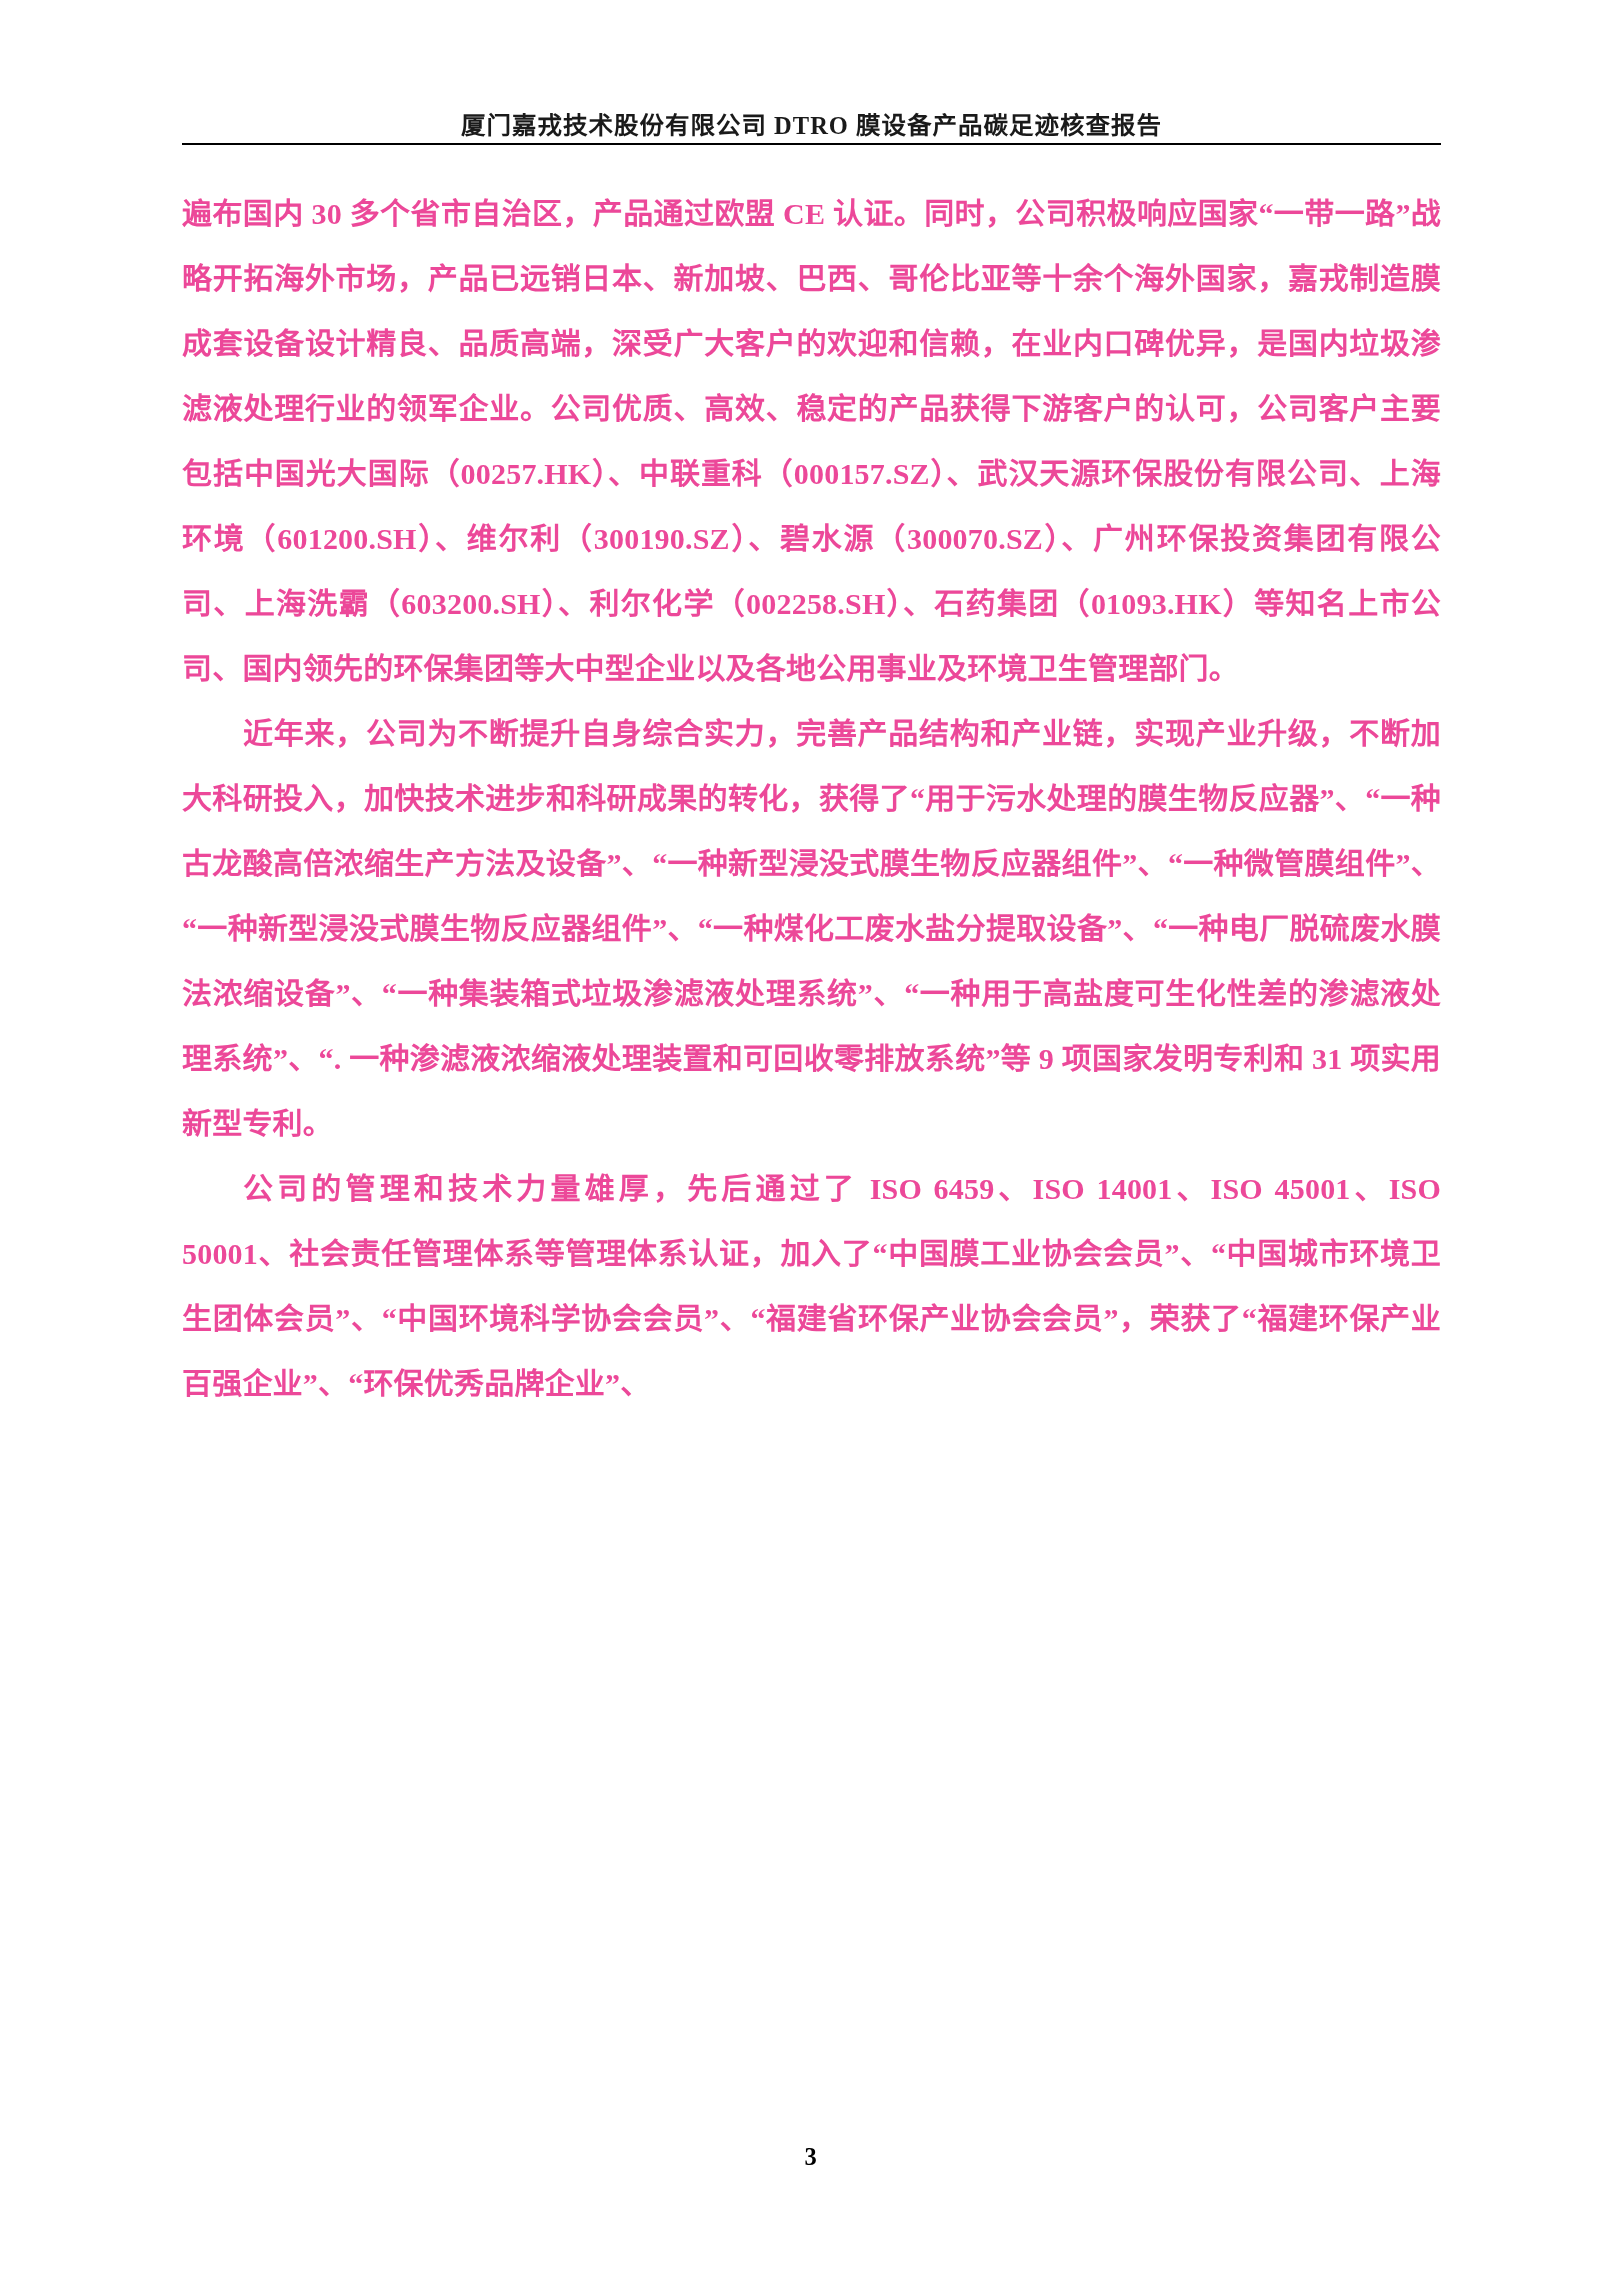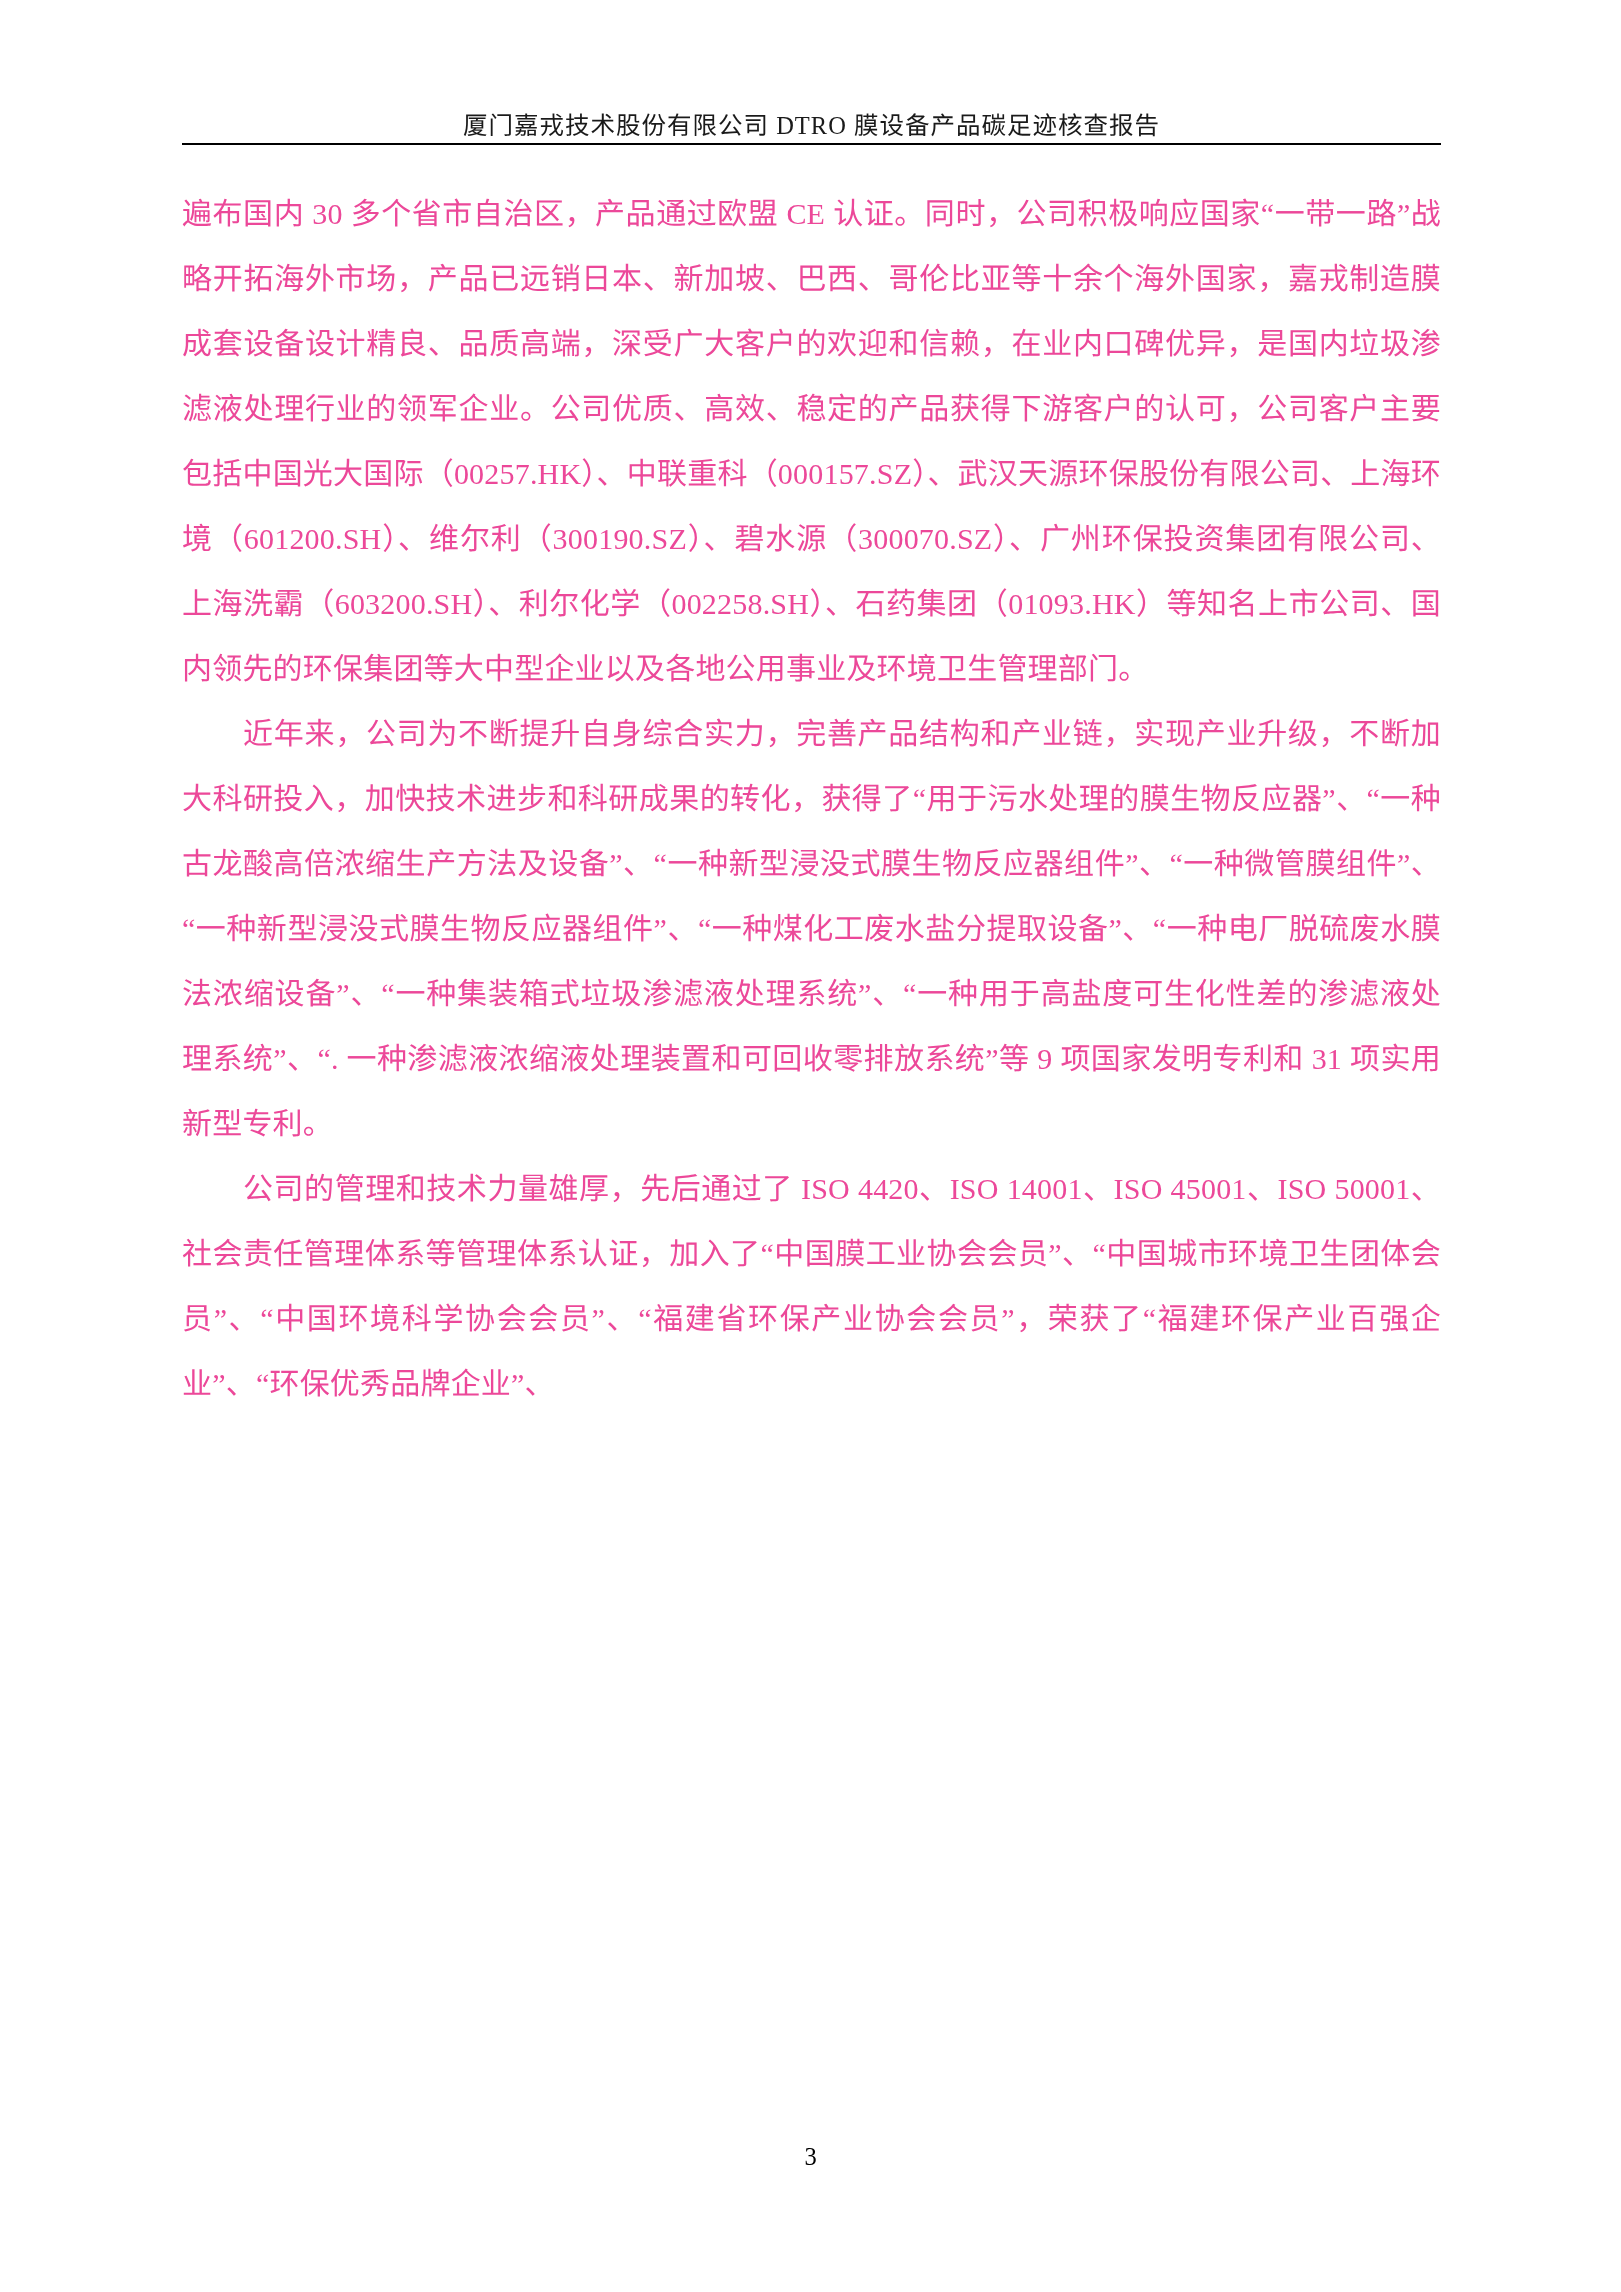--- a/index.html
+++ b/index.html
@@ -12,20 +12,21 @@
     color: #000000;
   }
   .page {
     position: relative;
     width: 1621px;
     height: 2293px;
     margin: 0 auto;
     background: #ffffff;
     box-sizing: border-box;
     overflow: hidden;
+    font-weight: bold;
   }
   .header {
     position: absolute;
     top: 106px;
     left: 182px;
     width: 1259px;
     text-align: center;
     font-size: 24.5px;
     letter-spacing: 1px;
     color: #1a1a1a;
@@ -71,19 +72,19 @@
 <body>
 
 <div class="page">
 
   <div class="header">厦门嘉戎技术股份有限公司 DTRO 膜设备产品碳足迹核查报告</div>
   <div class="header-rule"></div>
 
   <div class="content">
     <p class="para">遍布国内 30 多个省市自治区，产品通过欧盟 CE 认证。同时，公司积极响应国家“一带一路”战略开拓海外市场，产品已远销日本、新加坡、巴西、哥伦比亚等十余个海外国家，嘉戎制造膜成套设备设计精良、品质高端，深受广大客户的欢迎和信赖，在业内口碑优异，是国内垃圾渗滤液处理行业的领军企业。公司优质、高效、稳定的产品获得下游客户的认可，公司客户主要包括中国光大国际（00257.HK）、中联重科（000157.SZ）、武汉天源环保股份有限公司、上海环境（601200.SH）、维尔利（300190.SZ）、碧水源（300070.SZ）、广州环保投资集团有限公司、上海洗霸（603200.SH）、利尔化学（002258.SH）、石药集团（01093.HK）等知名上市公司、国内领先的环保集团等大中型企业以及各地公用事业及环境卫生管理部门。</p>
     <p class="para indent">近年来，公司为不断提升自身综合实力，完善产品结构和产业链，实现产业升级，不断加大科研投入，加快技术进步和科研成果的转化，获得了“用于污水处理的膜生物反应器”、“一种古龙酸高倍浓缩生产方法及设备”、“一种新型浸没式膜生物反应器组件”、“一种微管膜组件”、“一种新型浸没式膜生物反应器组件”、“一种煤化工废水盐分提取设备”、“一种电厂脱硫废水膜法浓缩设备”、“一种集装箱式垃圾渗滤液处理系统”、“一种用于高盐度可生化性差的渗滤液处理系统”、“. 一种渗滤液浓缩液处理装置和可回收零排放系统”等 9 项国家发明专利和 31 项实用新型专利。</p>
-    <p class="para indent">公司的管理和技术力量雄厚，先后通过了 ISO 4420、ISO 14001、ISO 45001、ISO 50001、社会责任管理体系等管理体系认证，加入了“中国膜工业协会会员”、“中国城市环境卫生团体会员”、“中国环境科学协会会员”、“福建省环保产业协会会员”，荣获了“福建环保产业百强企业”、“环保优秀品牌企业”、</p>
+    <p class="para indent">公司的管理和技术力量雄厚，先后通过了 ISO 6459、ISO 14001、ISO 45001、ISO 50001、社会责任管理体系等管理体系认证，加入了“中国膜工业协会会员”、“中国城市环境卫生团体会员”、“中国环境科学协会会员”、“福建省环保产业协会会员”，荣获了“福建环保产业百强企业”、“环保优秀品牌企业”、</p>
   </div>
 
   <div class="footer-page">3</div>
 
 </div>
 
 
 </body></html>

